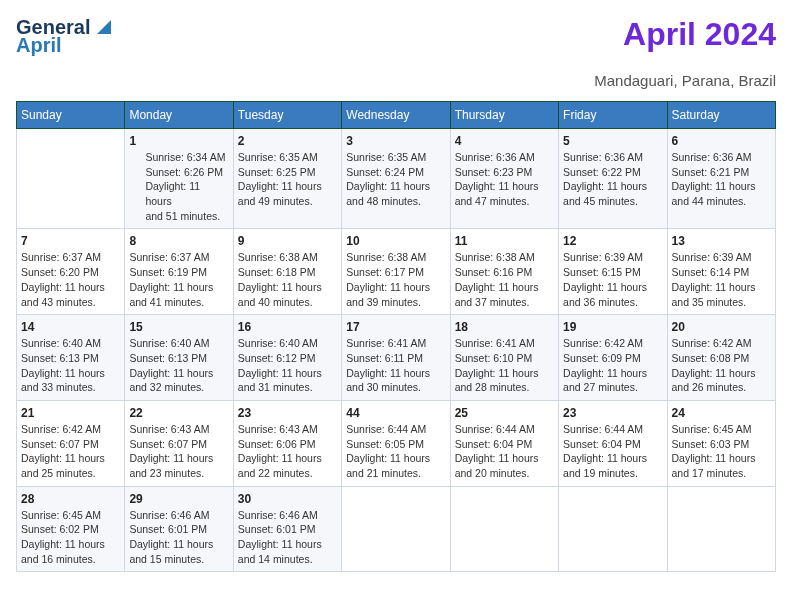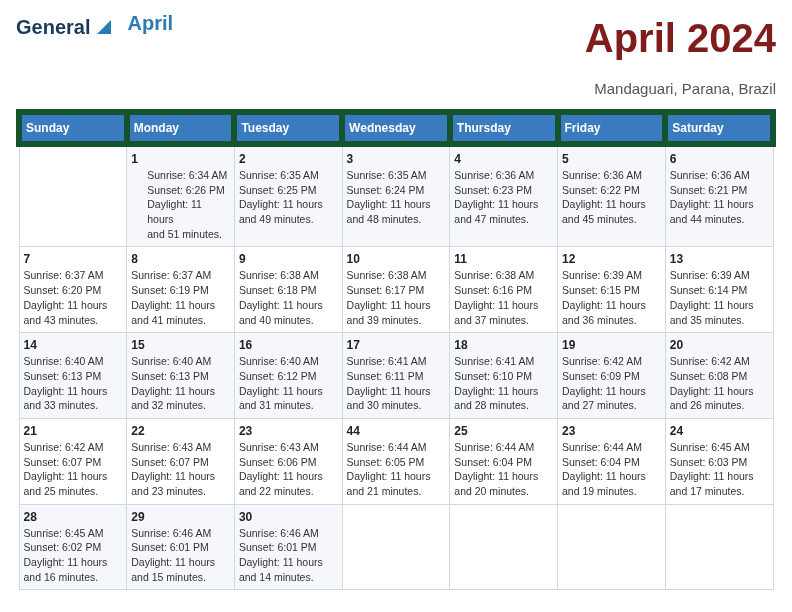--- a/index.html
+++ b/index.html
@@ -11,57 +11,56 @@
       padding: 16px;
     }
     .header {
       display: flex;
       justify-content: space-between;
       align-items: flex-start;
       margin-bottom: 12px;
     }
     .logo {
       display: flex;
-      flex-direction: row;
+      flex-direction: column;
       font-size: 18px;
       font-weight: bold;
       color: #1a3a5c;
       line-height: 1.1;
-      gap: 16px;
     }
     .logo-row {
       display: flex;
       align-items: center;
     }
     .title-block {
       text-align: right;
     }
     .month-title {
-      font-size: 40px;
+      font-size: 32px;
       font-weight: bold;
-      color: #7f1d1d;
+      color: #6d28d9;
     }
     .location {
       font-size: 15px;
       color: #555;
       margin-top: 19px;
     }
     table {
       width: 100%;
       border-collapse: collapse;
       font-size: 11px;
     }
     thead tr th {
       background-color: #3a7abf;
       color: #fff;
       padding: 6px 4px;
       text-align: left;
       font-size: 12px;
-      font-weight: bold;
-      border: 6px solid #14532d;
+      font-weight: normal;
+      border: 1px solid #14532d;
     }
     tbody tr td {
       vertical-align: top;
       padding: 5px 4px;
       border: 1px solid #d0d8e4;
       min-height: 70px;
       width: 14.28%;
       background: #fff;
     }
     tbody tr:nth-child(odd) td {

